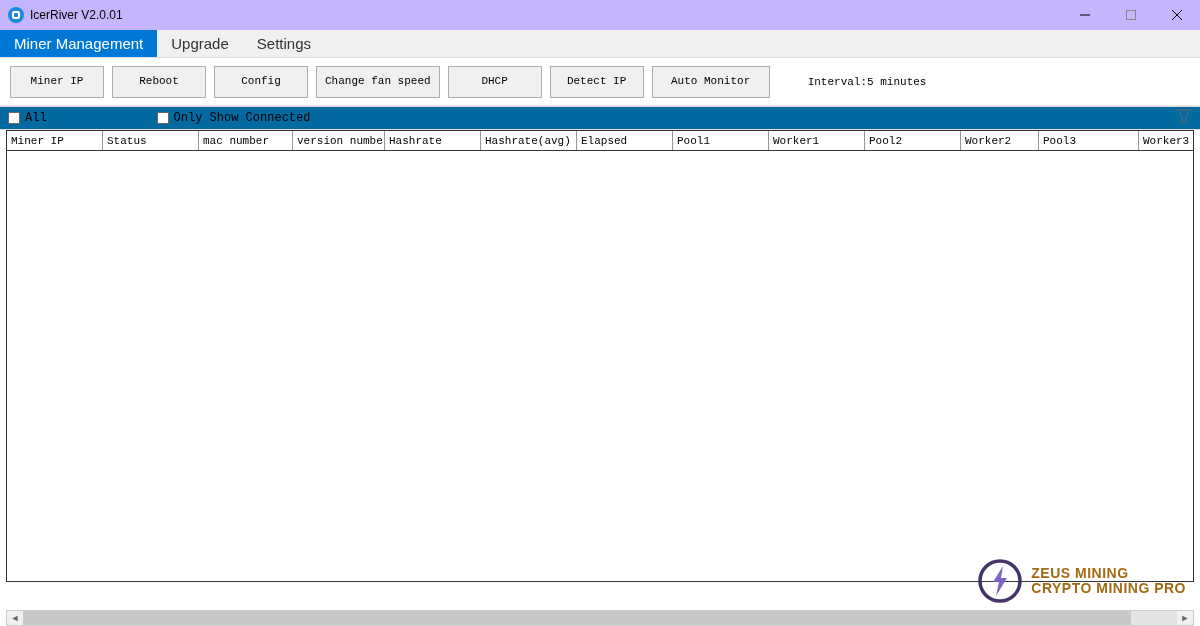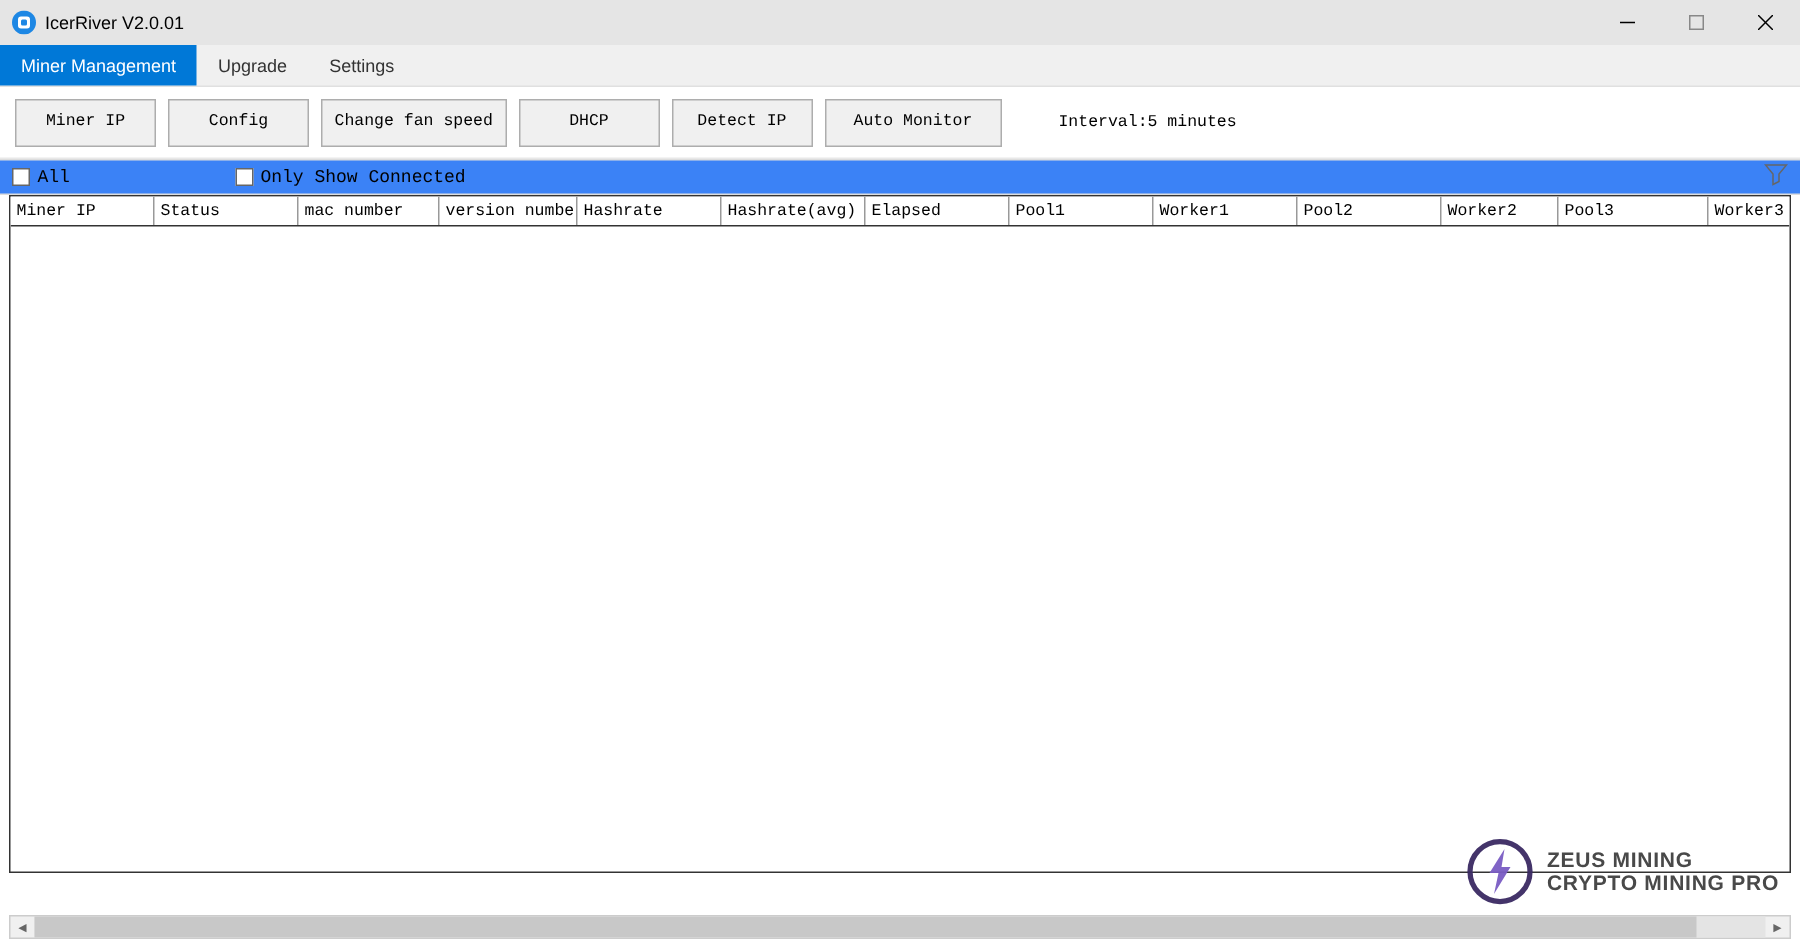--- a/index.html
+++ b/index.html
@@ -10,21 +10,21 @@
   width: 1200px;
   height: 626px;
   overflow: hidden;
   position: relative;
 }
 .titlebar {
   height: 30px;
   display: flex;
   align-items: center;
   padding-left: 8px;
-  background: #e5e5e5;
+  background: #c4b5fd;
 }
 .titlebar .app-icon {
   width: 16px; height: 16px;
   margin-right: 6px;
 }
 .titlebar .title {
   font-size: 12px;
   color: #000;
 }
 .window-controls {
@@ -40,21 +40,21 @@
   height: 28px;
   background: #f0f0f0;
   display: flex;
   align-items: stretch;
   border-bottom: 1px solid #e0e0e0;
 }
 .tab {
   padding: 0 14px;
   display: flex;
   align-items: center;
-  font-size: 12px;
+  font-size: 15px;
   color: #333;
   cursor: pointer;
 }
 .tab.active {
   background: #0078d7;
   color: #fff;
 }
 .toolbar {
   height: 48px;
   background: #fff;
@@ -83,21 +83,21 @@
   border: 2px solid #555;
   background: #e8e8e8;
 }
 .interval {
   margin-left: 30px;
   font-family: "Courier New", monospace;
   font-size: 11px;
 }
 .filterbar {
   height: 24px;
-  background: #3b82f6;
+  background: #0369a1;
   border-top: 1px solid #ddd;
   border-bottom: 1px solid #ddd;
   display: flex;
   align-items: center;
   padding: 0 8px;
   font-family: "Courier New", monospace;
   font-size: 12px;
 }
 .check {
   display: flex; align-items: center;
@@ -171,21 +171,21 @@
   bottom: 22px;
   display: flex;
   align-items: center;
   gap: 8px;
   opacity: 0.95;
   pointer-events: none;
 }
 .wm-text {
   font-family: Arial, sans-serif;
   font-weight: 700;
-  color: #404040;
+  color: #a16207;
   font-size: 14px;
   line-height: 1.05;
   letter-spacing: 0.5px;
 }
 </style>
 </head>
 <body>
 
 <div class="titlebar">
   <span class="app-icon">
@@ -217,20 +217,21 @@
 </div>
 
 <div class="tabbar">
   <div class="tab active">Miner Management</div>
   <div class="tab">Upgrade</div>
   <div class="tab">Settings</div>
 </div>
 
 <div class="toolbar">
   <div class="btn">Miner IP</div>
+  <div class="btn">Reboot</div>
   <div class="btn">Config</div>
   <div class="btn">Change fan speed</div>
   <div class="btn">DHCP</div>
   <div class="btn">Detect IP</div>
   <div class="btn" style="min-width:118px">Auto Monitor</div>
   <div class="interval">Interval:5 minutes</div>
 </div>
 
 <div class="filterbar">
   <div class="check">

